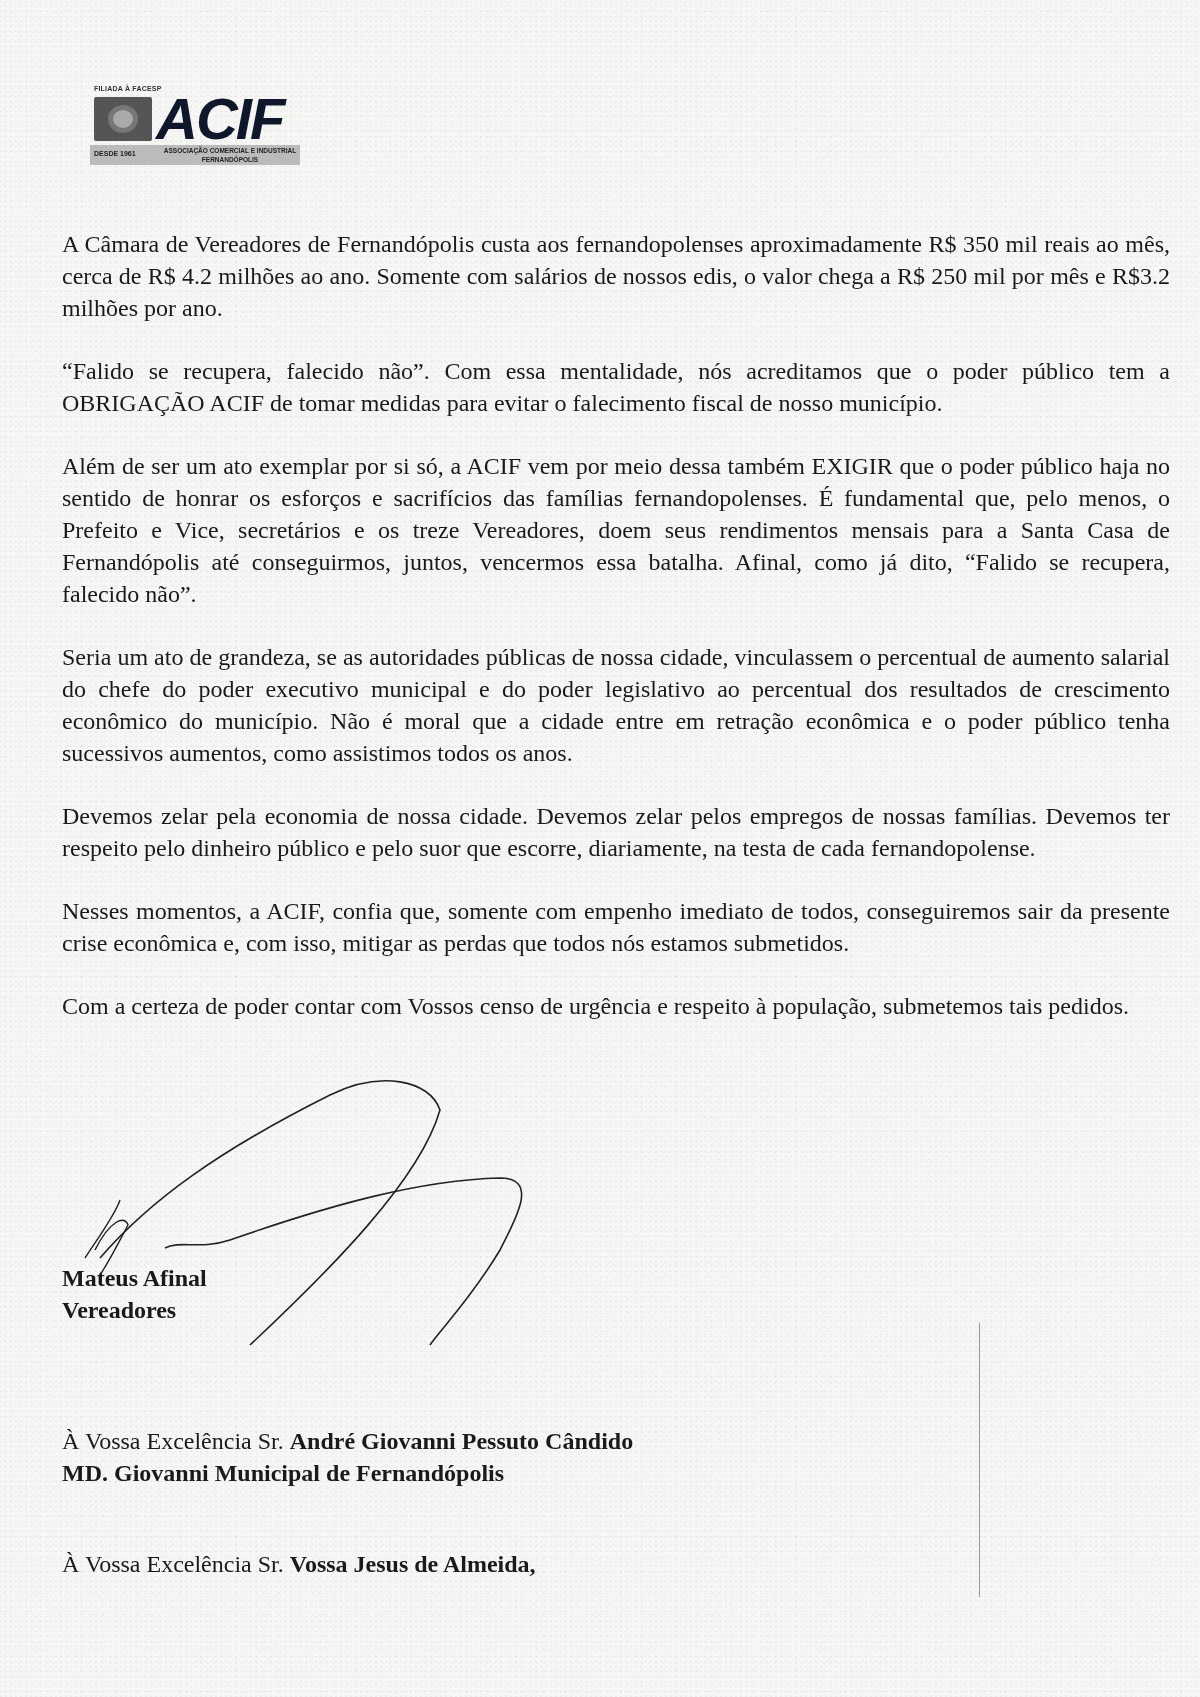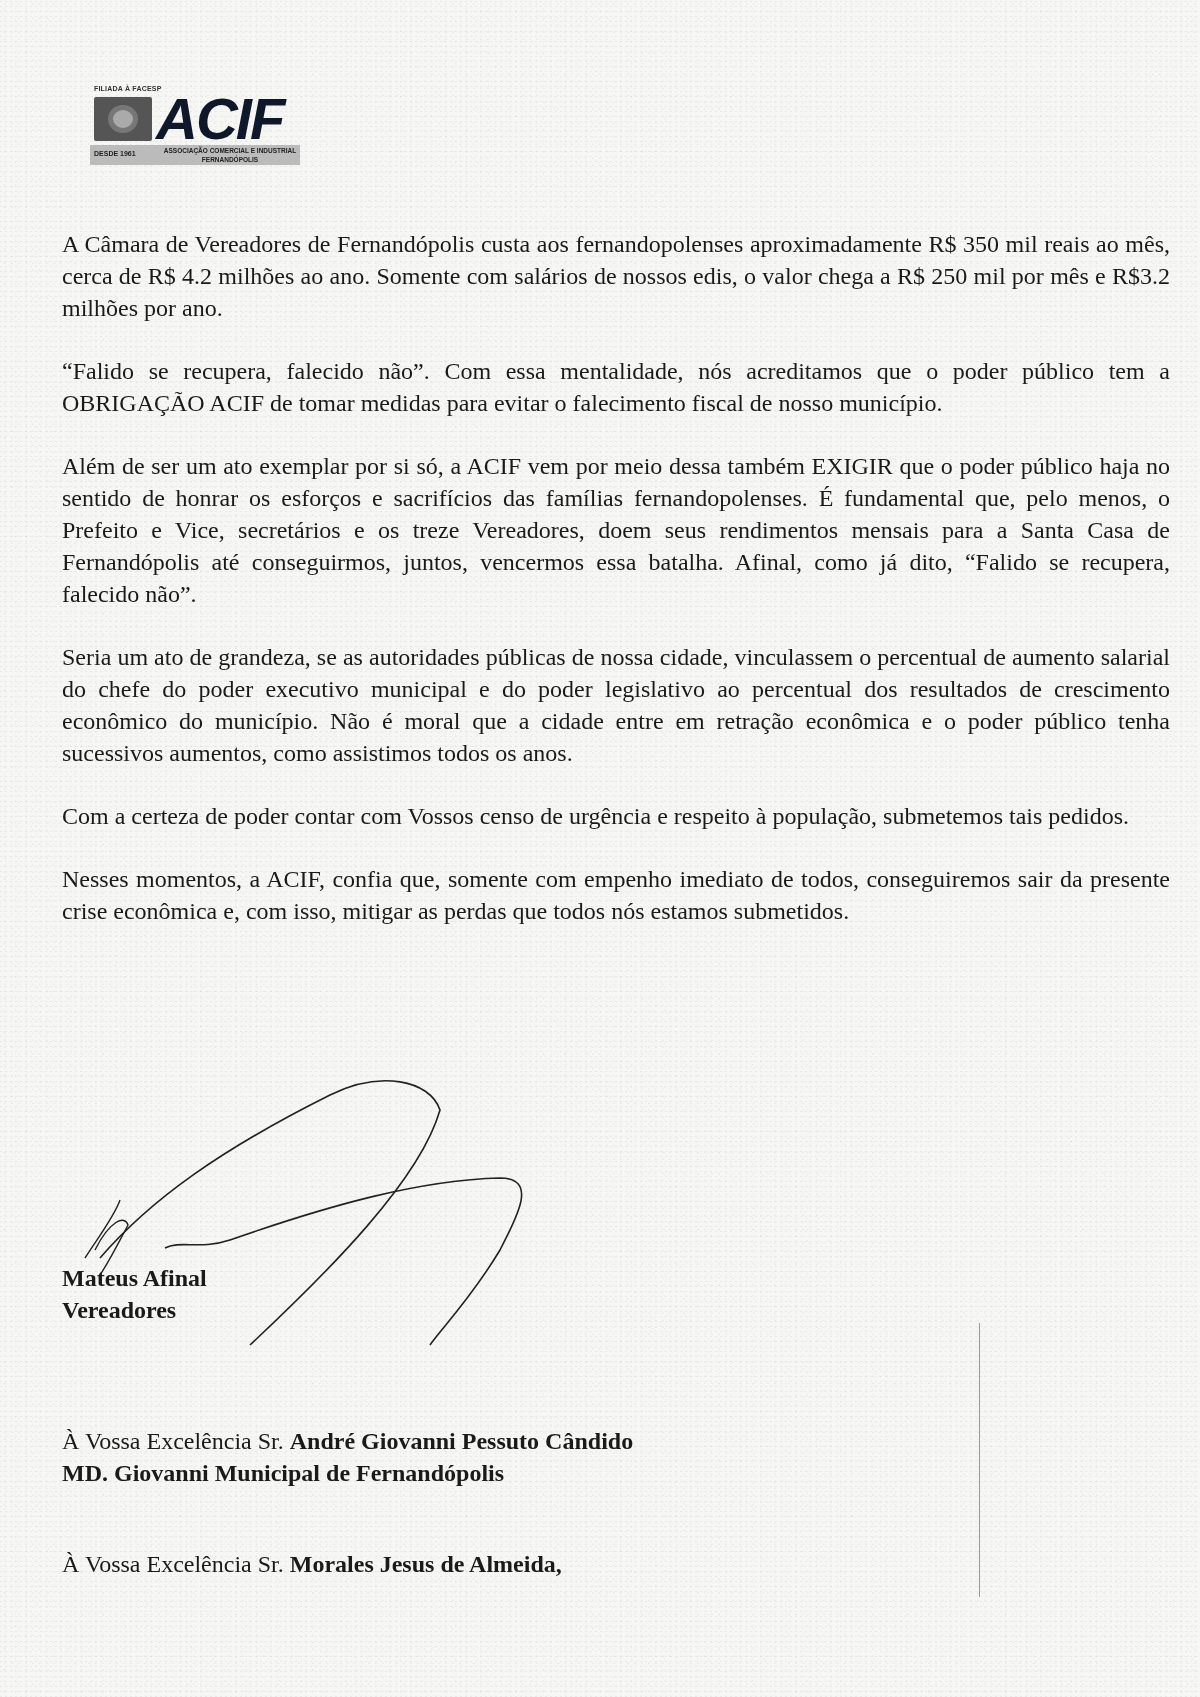--- a/index.html
+++ b/index.html
@@ -50,22 +50,23 @@
     <div>ASSOCIAÇÃO COMERCIAL E INDUSTRIAL</div>
     <div>FERNANDÓPOLIS</div>
   </div>
 </div>
 
 <div class="content">
   <p class="para">A Câmara de Vereadores de Fernandópolis custa aos fernandopolenses aproximadamente R$ 350 mil reais ao mês, cerca de R$ 4.2 milhões ao ano. Somente com salários de nossos edis, o valor chega a R$ 250 mil por mês e R$3.2 milhões por ano.</p>
   <p class="para">“Falido se recupera, falecido não”. Com essa mentalidade, nós acreditamos que o poder público tem a OBRIGAÇÃO ACIF de tomar medidas para evitar o falecimento fiscal de nosso município.</p>
   <p class="para">Além de ser um ato exemplar por si só, a ACIF vem por meio dessa também EXIGIR que o poder público haja no sentido de honrar os esforços e sacrifícios das famílias fernandopolenses. É fundamental que, pelo menos, o Prefeito e Vice, secretários e os treze Vereadores, doem seus rendimentos mensais para a Santa Casa de Fernandópolis até conseguirmos, juntos, vencermos essa batalha. Afinal, como já dito, “Falido se recupera, falecido não”.</p>
   <p class="para">Seria um ato de grandeza, se as autoridades públicas de nossa cidade, vinculassem o percentual de aumento salarial do chefe do poder executivo municipal e do poder legislativo ao percentual dos resultados de crescimento econômico do município. Não é moral que a cidade entre em retração econômica e o poder público tenha sucessivos aumentos, como assistimos todos os anos.</p>
+  <p class="para">Devemos zelar pela economia de nossa cidade. Devemos zelar pelos empregos de nossas famílias. Devemos ter respeito pelo dinheiro público e pelo suor que escorre, diariamente, na testa de cada fernandopolense.</p>
+  <p class="para">Nesses momentos, a ACIF, confia que, somente com empenho imediato de todos, conseguiremos sair da presente crise econômica e, com isso, mitigar as perdas que todos nós estamos submetidos.</p>
   <p class="para">Com a certeza de poder contar com Vossos censo de urgência e respeito à população, submetemos tais pedidos.</p>
-  <p class="para">Nesses momentos, a ACIF, confia que, somente com empenho imediato de todos, conseguiremos sair da presente crise econômica e, com isso, mitigar as perdas que todos nós estamos submetidos.</p>
 </div>
 
 <div class="closing">
   <div>Mateus Afinal</div>
   <div>Vereadores</div>
 </div>
 
 <svg class="signature" viewBox="0 0 1200 1697">
   <path d="M100 1258 C 150 1200, 220 1150, 330 1095 C 380 1070, 430 1080, 440 1110 C 420 1180, 330 1270, 250 1345" fill="none" stroke="#222" stroke-width="1.6"></path>
   <path d="M165 1248 C 180 1240, 200 1250, 230 1240 C 330 1205, 420 1180, 500 1178 C 540 1178, 515 1220, 500 1250 C 470 1300, 440 1330, 430 1345" fill="none" stroke="#222" stroke-width="1.6"></path>
@@ -76,17 +77,17 @@
   <div>
     <span>À Vossa Excelência Sr.</span>
     <span class="b">André Giovanni Pessuto Cândido</span>
   </div>
   <div class="b">MD. Giovanni Municipal de Fernandópolis</div>
 </div>
 
 <div class="addressee addr2">
   <div>
     <span>À Vossa Excelência Sr.</span>
-    <span class="b">Morales Jesus de Almeida,</span>
+    <span class="b">Vossa Jesus de Almeida,</span>
   </div>
 </div>
 
 <div class="vline"></div>
 
 </body></html>

